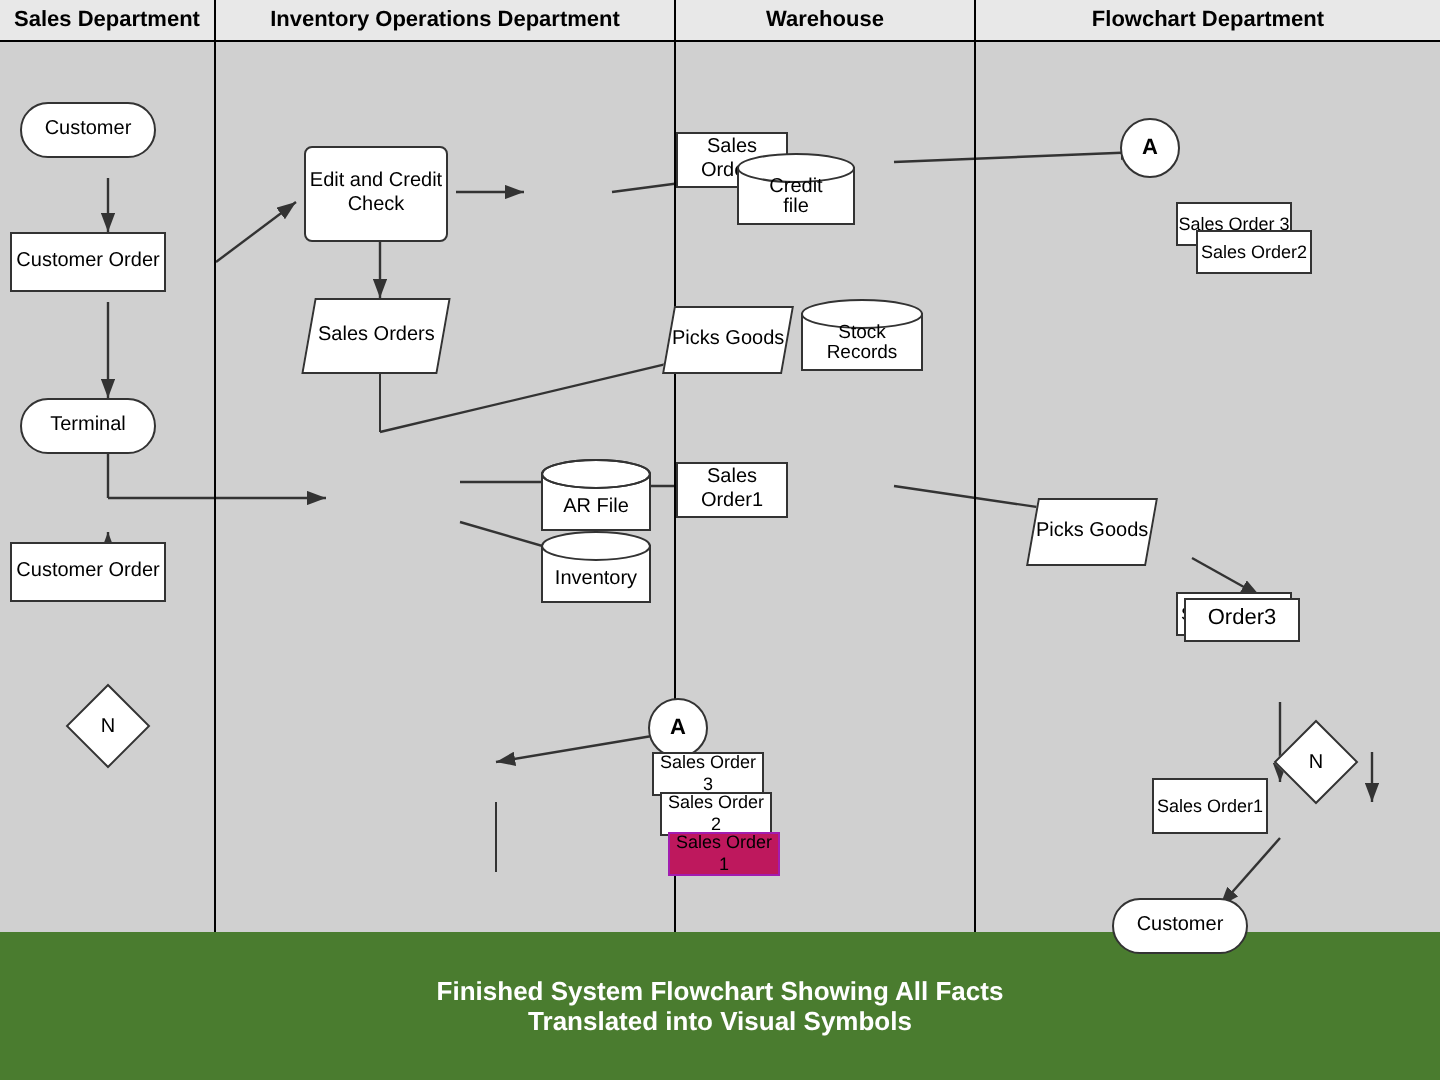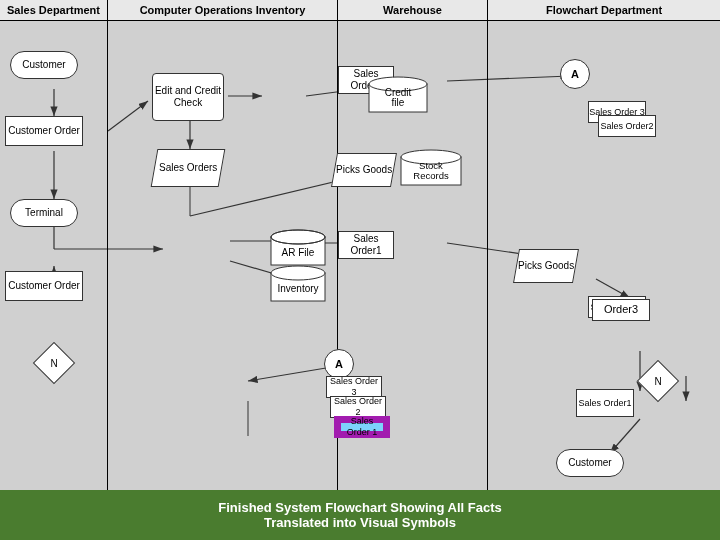--- a/index.html
+++ b/index.html
@@ -34,34 +34,34 @@
     .diamond { background: white; border: 1px solid #333; transform: rotate(45deg); }
     .diamond-text { position: absolute; font-size: 10px; text-align: center; z-index: 2; }
 
     
     .terminal { background: white; border: 1px solid #333; border-radius: 20px; }
 
     
     .connector { position: absolute; background: white; border: 1px solid #333; border-radius: 50%; display: flex; align-items: center; justify-content: center; font-size: 11px; font-weight: bold; }
 
     
-    .footer { background: #4a7c2f; color: white; text-align: center; padding: 10px; font-size: 13px; font-weight: bold; }
+    .footer { background: #4a7c2f; color: white; text-align: center; padding: 22px; font-size: 13px; font-weight: bold; }
 
     svg.arrows { position: absolute; top: 0; left: 0; width: 720px; height: 480px; pointer-events: none; overflow: visible; }
 
     .flowchart-area { position: relative; flex: 1; display: flex; }
   </style>
 </head>
 <body>
 
 <div class="main-container">
 
   <div class="header">
     <div class="dept-col dept-sales">Sales Department</div>
-    <div class="dept-col dept-computer">Computer Operations Inventory</div>
+    <div class="dept-col dept-computer">Inventory Operations Department</div>
     <div class="dept-col dept-warehouse">Warehouse</div>
     <div class="dept-col dept-shipping" style="border-right:none;">Flowchart Department</div>
   </div>
 
   <div class="flowchart-area">
 
     <svg class="arrows">
       <defs>
         <marker id="arrowhead" markerWidth="8" markerHeight="6" refX="8" refY="3" orient="auto">
           <polygon points="0 0, 8 3, 0 6" fill="#333"></polygon>
@@ -171,21 +171,21 @@
         <span>A</span>
       </div>
 
       <div style="position:absolute;left:218px;top:355px;">
         <div class="shape rect" style="width:56px;height:22px;position:relative;left:0px;top:0px;background:white;border:1px solid #333;display:flex;align-items:center;justify-content:center;font-size:9px;">
           <span>Sales Order 3</span>
         </div>
         <div class="shape rect" style="width:56px;height:22px;position:relative;left:4px;top:-4px;background:white;border:1px solid #333;display:flex;align-items:center;justify-content:center;font-size:9px;margin-top:2px;">
           <span>Sales Order 2</span>
         </div>
-        <div class="shape rect" style="width:56px;height:22px;position:relative;left:8px;top:-8px;background:#7dd3fc;border:7px solid #a21caf;display:flex;align-items:center;justify-content:center;font-size:9px;margin-top:2px;">
+        <div class="shape rect" style="width:56px;height:22px;position:relative;left:8px;top:-8px;background:#be185d;border:1px solid #a21caf;display:flex;align-items:center;justify-content:center;font-size:9px;margin-top:2px;">
           <span>Sales Order 1</span>
         </div>
       </div>
     </div>
 
     <div class="lane lane-warehouse">
 
       <div class="shape rect" style="width:56px;height:28px;left:0px;top:45px;">
         <span>Sales Order1</span>
       </div>

